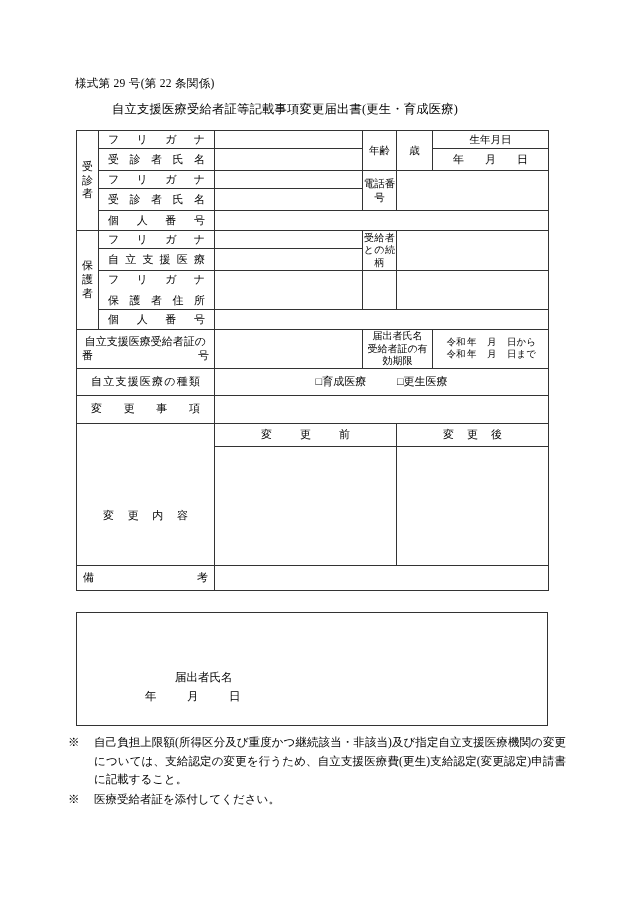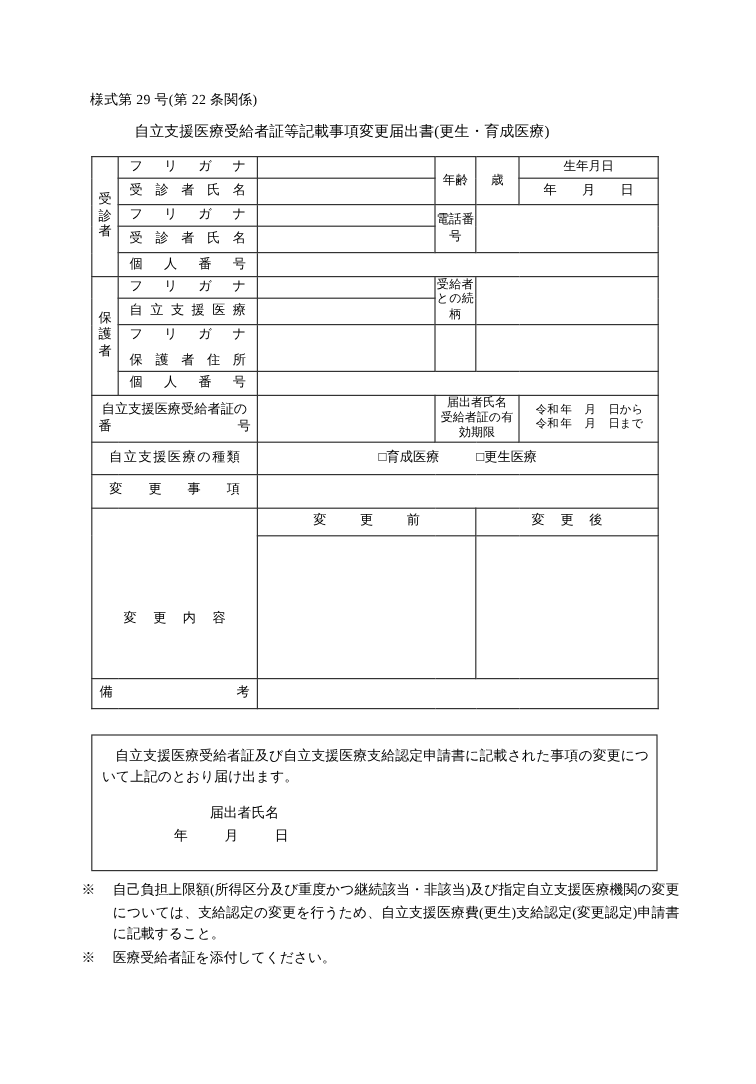--- a/index.html
+++ b/index.html
@@ -405,21 +405,20 @@
         <td class="lab-cell bikou-lab h-bikou" colspan="2">
           <span class="spread">備考</span>
         </td>
         <td class="blank h-bikou" colspan="4"></td>
       </tr>
 
     </tbody>
   </table>
 
   <div class="stmt-box">
-    <div class="stmt-p">自立支援医療受給者証及び自立支援医療支給認定申請書に記載された事項の変更について上記のとおり届け出ます。</div>
     <div class="signer-label">届出者氏名</div>
     <div class="date-line">
       <span class="d">年</span><span class="d">月</span><span class="d">日</span>
     </div>
   </div>
 
   <div class="notes">
     <div class="note">
       <span class="mark">※</span>
       <span>自己負担上限額(所得区分及び重度かつ継続該当・非該当)及び指定自立支援医療機関の変更については、支給認定の変更を行うため、自立支援医療費(更生)支給認定(変更認定)申請書に記載すること。</span>

